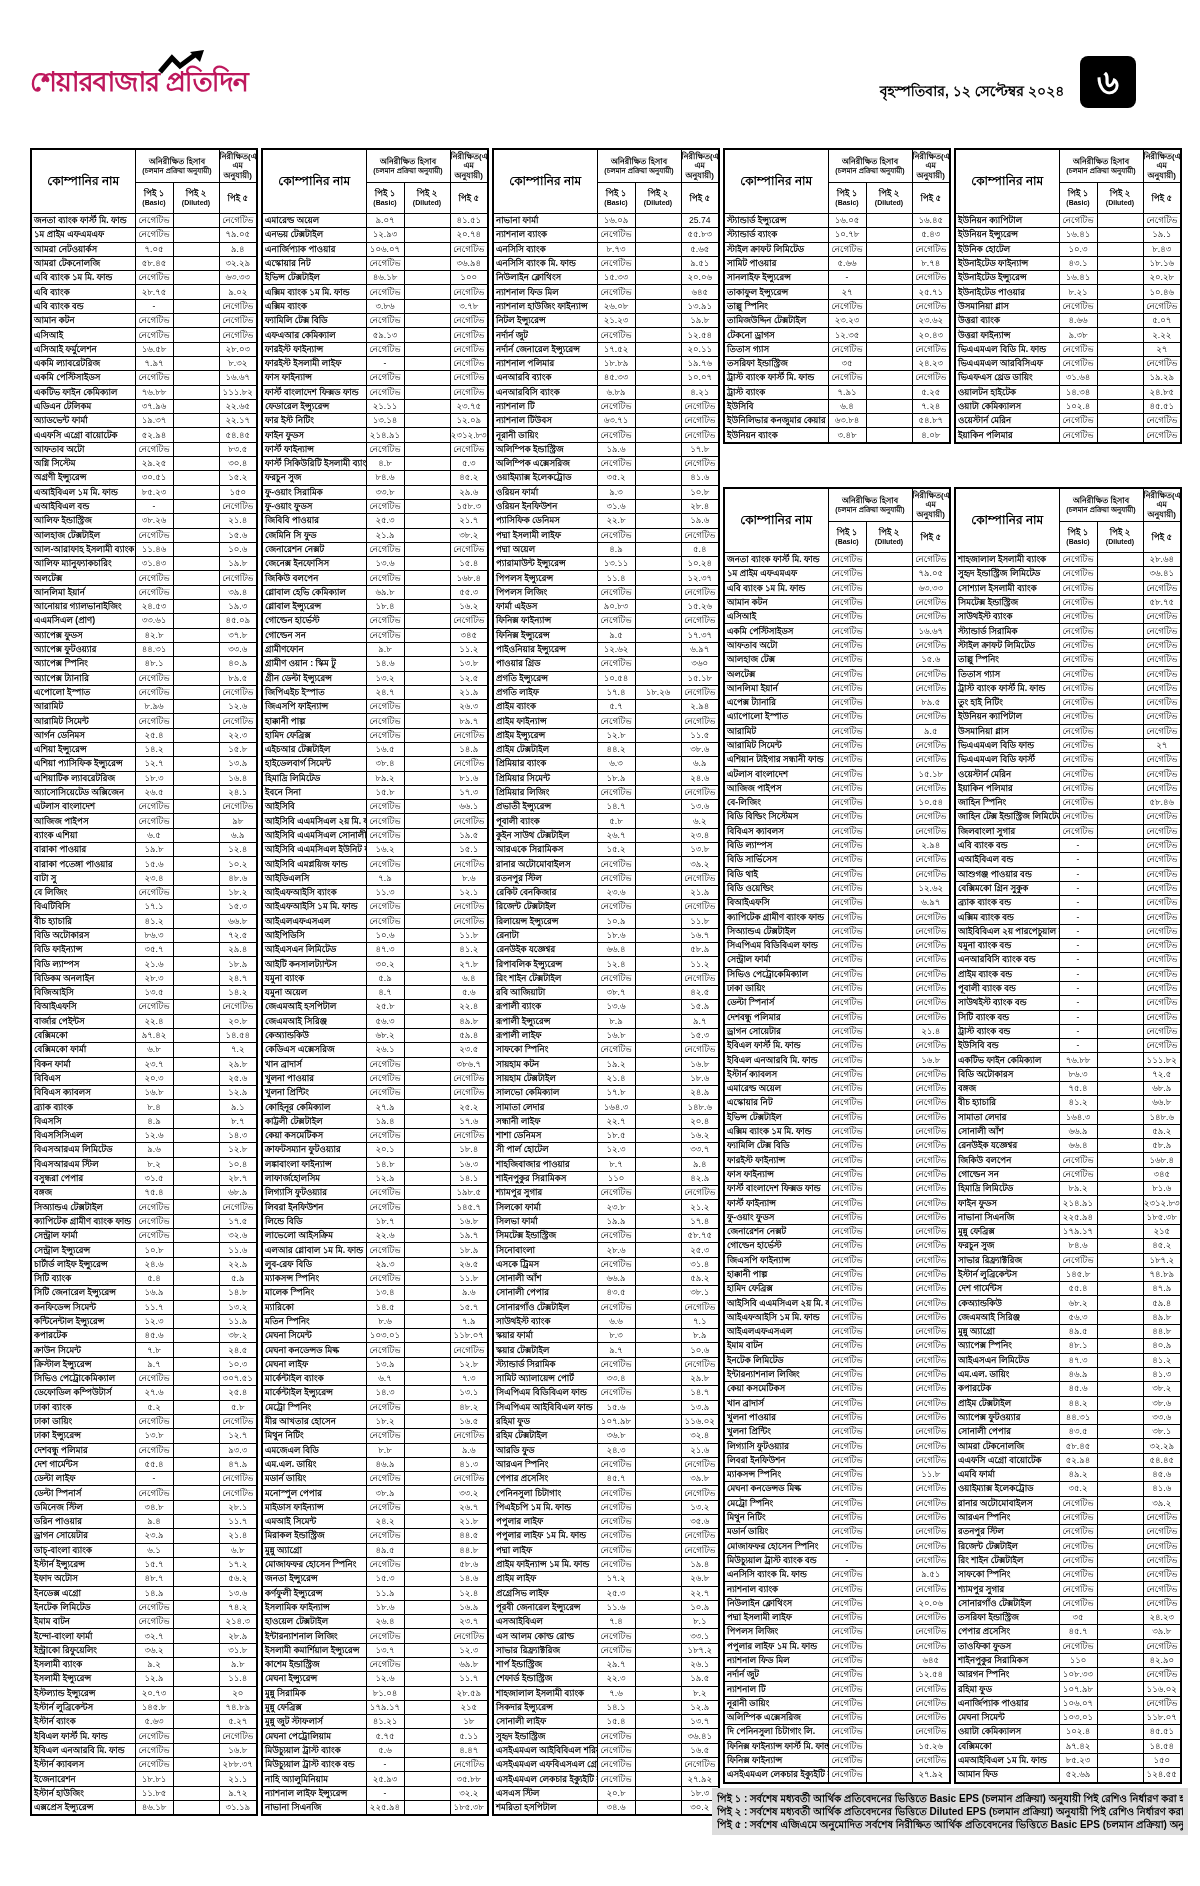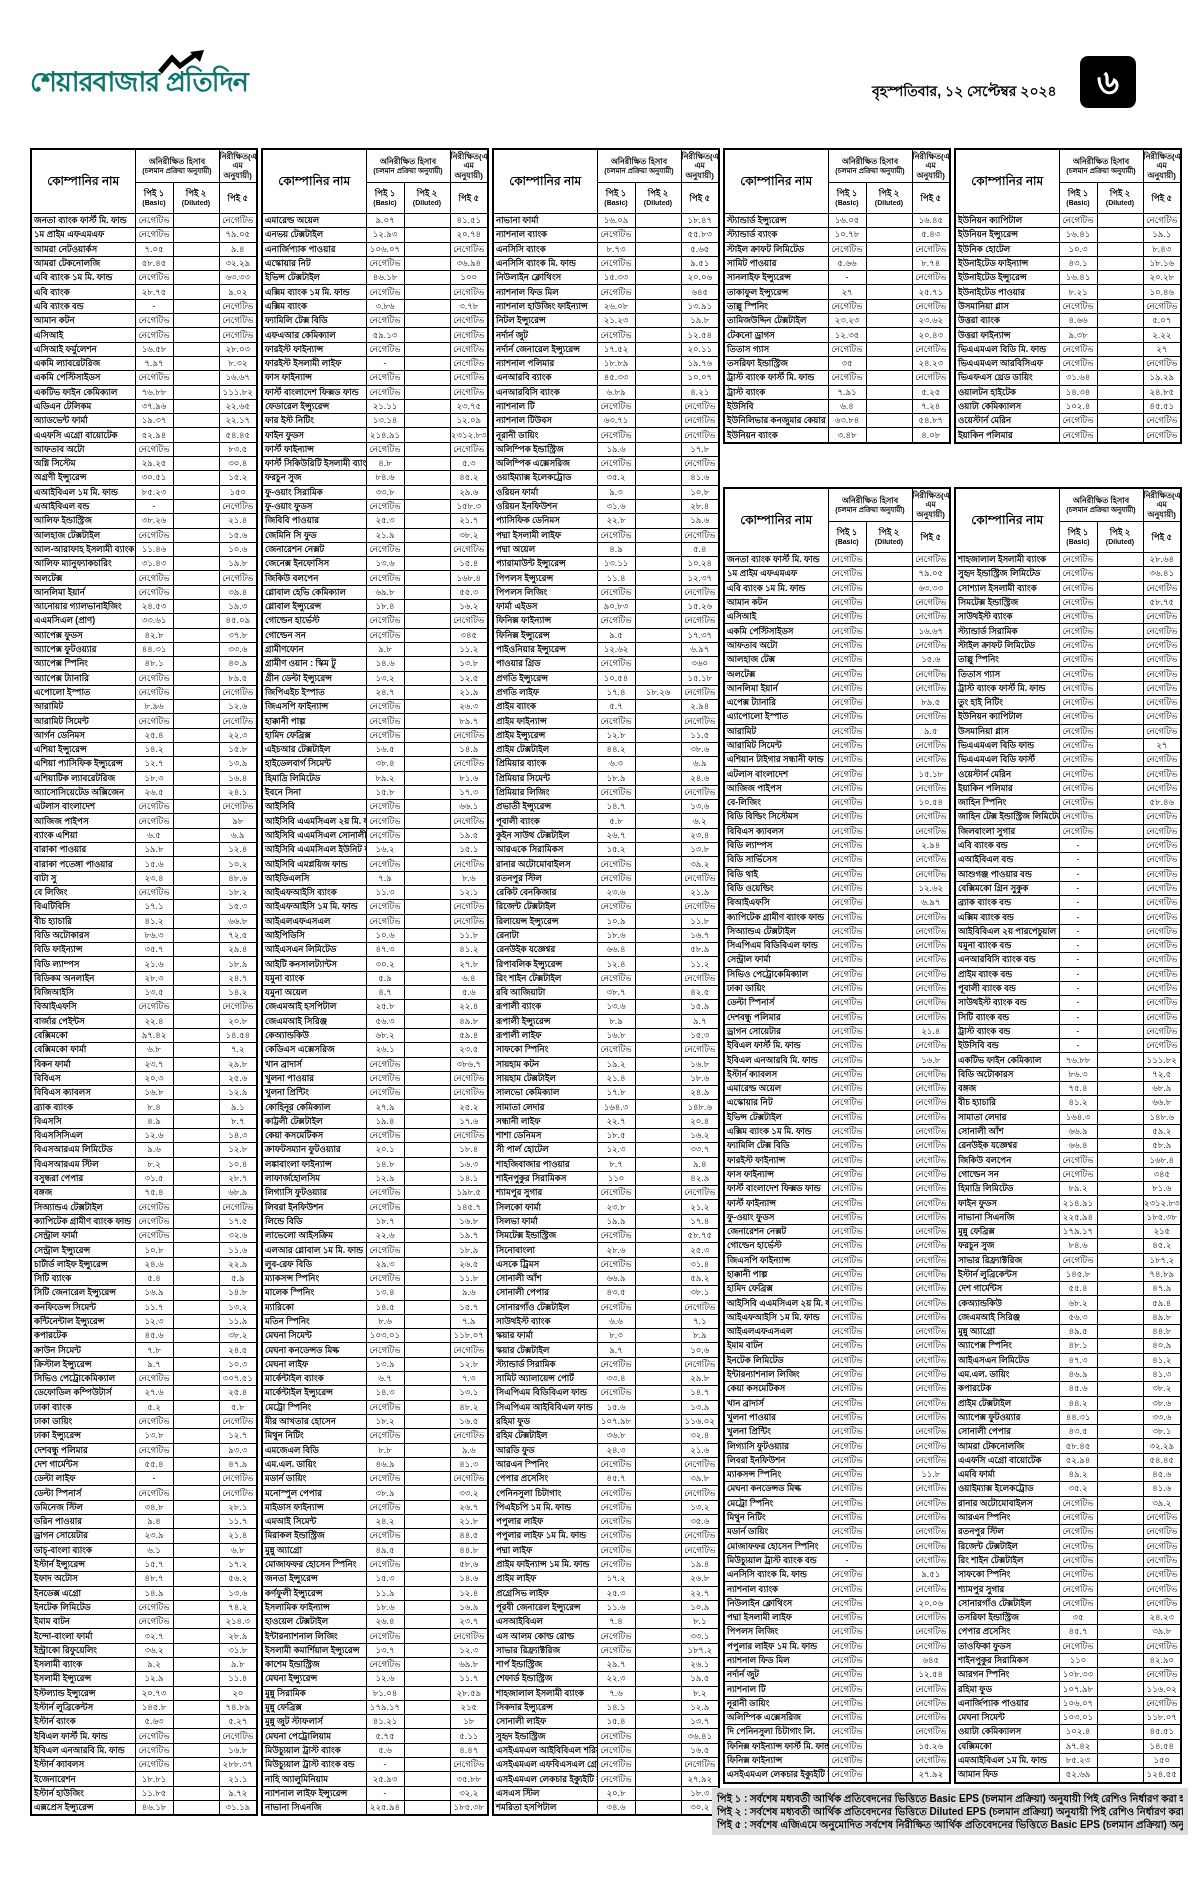--- a/index.html
+++ b/index.html
@@ -1,23 +1,23 @@
 <!DOCTYPE html>
 <html><head>
 <meta charset="utf-8">
 <style>
   html,body{margin:0;padding:0;background:#fff;}
   body{font-family:"Liberation Sans",sans-serif;}
   .page{position:relative;width:1200px;height:1886px;background:#fff;overflow:hidden;}
   
   .logo{position:absolute;left:30px;top:58px;width:238px;height:48px;}
-  .logo-text{font-size:27px;font-weight:900;letter-spacing:-1px;color:#0f766e;white-space:nowrap;line-height:48px;}
+  .logo-text{font-size:27px;font-weight:900;letter-spacing:-1px;color:#be185d;white-space:nowrap;line-height:48px;}
   .logo-arrow{position:absolute;left:128px;top:-8px;}
   .title-box{position:absolute;left:270px;top:62px;width:494px;height:45px;background:#d2d2d2;text-align:center;font-weight:900;font-size:27px;line-height:45px;white-space:nowrap;}
-  .date-line{position:absolute;left:872px;top:80px;width:200px;font-size:14px;font-weight:700;text-align:left;white-space:nowrap;}
+  .date-line{position:absolute;left:872px;top:80px;width:200px;font-size:14px;font-weight:700;text-align:center;white-space:nowrap;}
   .page-badge{position:absolute;left:1080px;top:56px;width:56px;height:52px;background:#000;border-radius:8px;color:#fff;text-align:center;font-size:34px;font-weight:900;line-height:52px;}
   
   .subtitle-box{position:absolute;left:28px;top:110px;width:1150px;height:34px;border:2px solid #000;text-align:center;font-weight:900;font-size:25px;line-height:33px;white-space:nowrap;}
   
   .tcol{position:absolute;width:226px;}
   .c1{left:30px;top:148px;} .c2{left:261px;top:148px;} .c3{left:492px;top:148px;}
   .c4{left:723px;top:148px;} .c5{left:954px;top:148px;}
   .s2a{left:723px;top:487px;} .s2b{left:954px;top:487px;}
   table.pe{border-collapse:collapse;table-layout:fixed;width:226px;border:2px solid #000;}
   .pe th,.pe td{border:1px solid #000;overflow:hidden;padding:0;}
@@ -1464,21 +1464,21 @@
             <th>পিই ১<span class="sm">(Basic)</span></th>
             <th>পিই ২<span class="sm">(Diluted)</span></th>
             <th>পিই ৫</th>
           </tr>
         </thead>
         <tbody>
           <tr>
             <td class="nm">নাভানা ফার্মা</td>
             <td class="v">১৬.০৯</td>
             <td class="v"></td>
-            <td class="v">১৮.৪৭</td>
+            <td class="v">25.74</td>
           </tr>
           <tr>
             <td class="nm">ন্যাশনাল ব্যাংক</td>
             <td class="v">নেগেটিভ</td>
             <td class="v"></td>
             <td class="v">৫৫.৮৩</td>
           </tr>
           <tr>
             <td class="nm">এনসিসি ব্যাংক</td>
             <td class="v">৮.৭৩</td>

